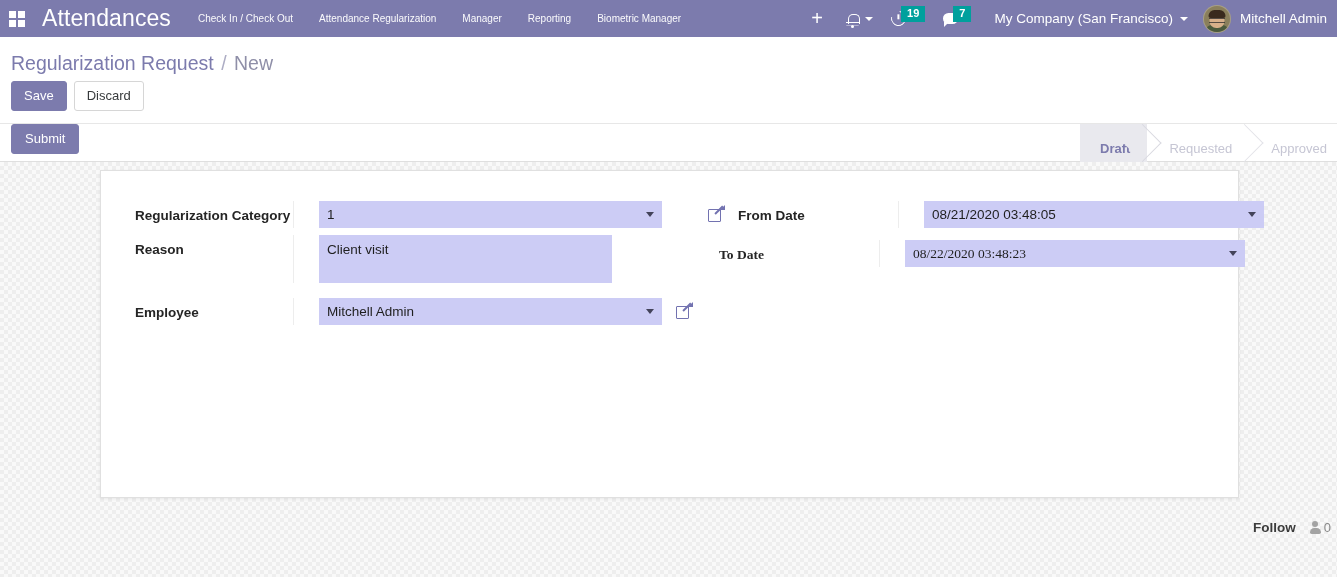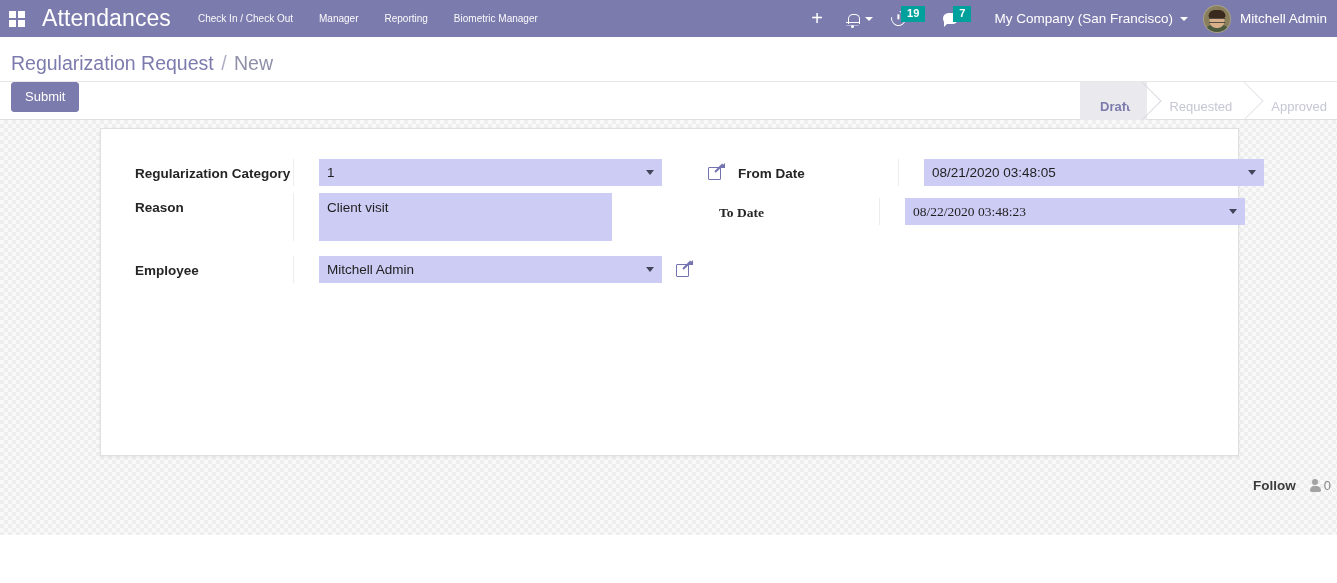--- a/index.html
+++ b/index.html
@@ -513,20 +513,21 @@
         <i></i>
         <i></i>
         <i></i>
     </span>
   </div>
 
   <div class="brand">Attendances</div>
 
   <div class="menu-items">
     <div class="menu-item">Check In / Check Out</div>
+    <div class="menu-item">Attendance Regularization</div>
     <div class="menu-item">Manager</div>
     <div class="menu-item">Reporting</div>
     <div class="menu-item">Biometric Manager</div>
   </div>
 
   <div class="navbar-right">
 
     <div class="nav-plus">+</div>
 
     <div class="nav-icon-wrap">
@@ -565,20 +566,24 @@
 </div>
 
 <div class="control-panel">
 
   <div class="breadcrumb">
     <span>Regularization Request</span>
     <span class="sep">/</span>
     <span class="active">New</span>
   </div>
 
+  <div class="btn-row">
+    <div class="btn btn-primary">Save</div>
+    <div class="btn btn-default">Discard</div>
+  </div>
 
 </div>
 
 <div class="statusbar">
   <div class="btn-submit">Submit</div>
 
   <div class="pipeline">
     <div class="stage active">Draft</div>
     <div class="stage">Requested</div>
     <div class="stage">Approved</div>

